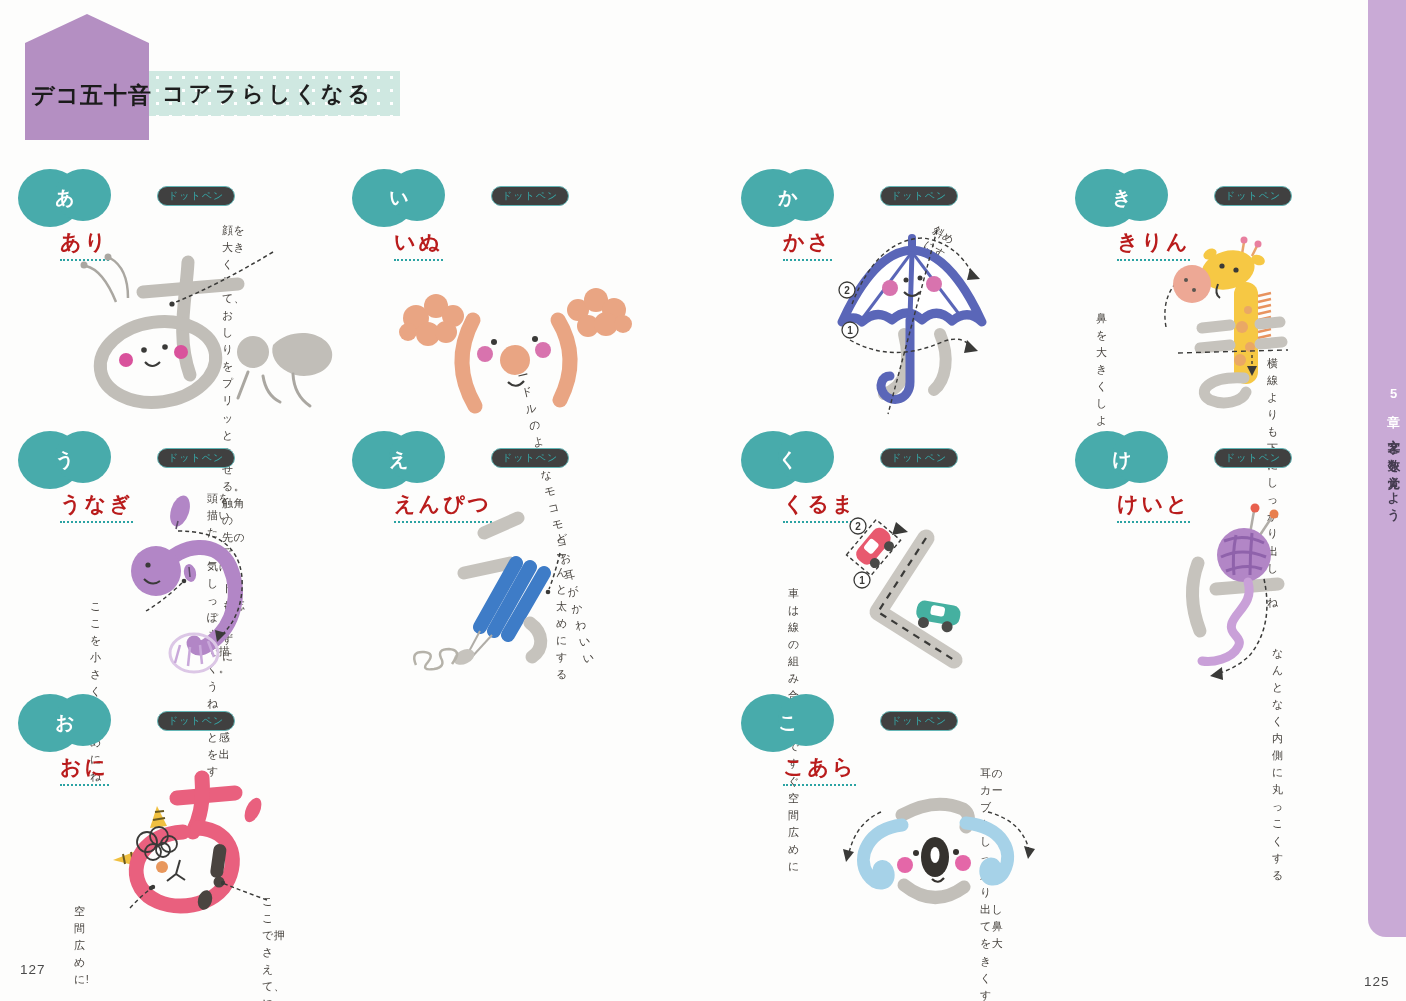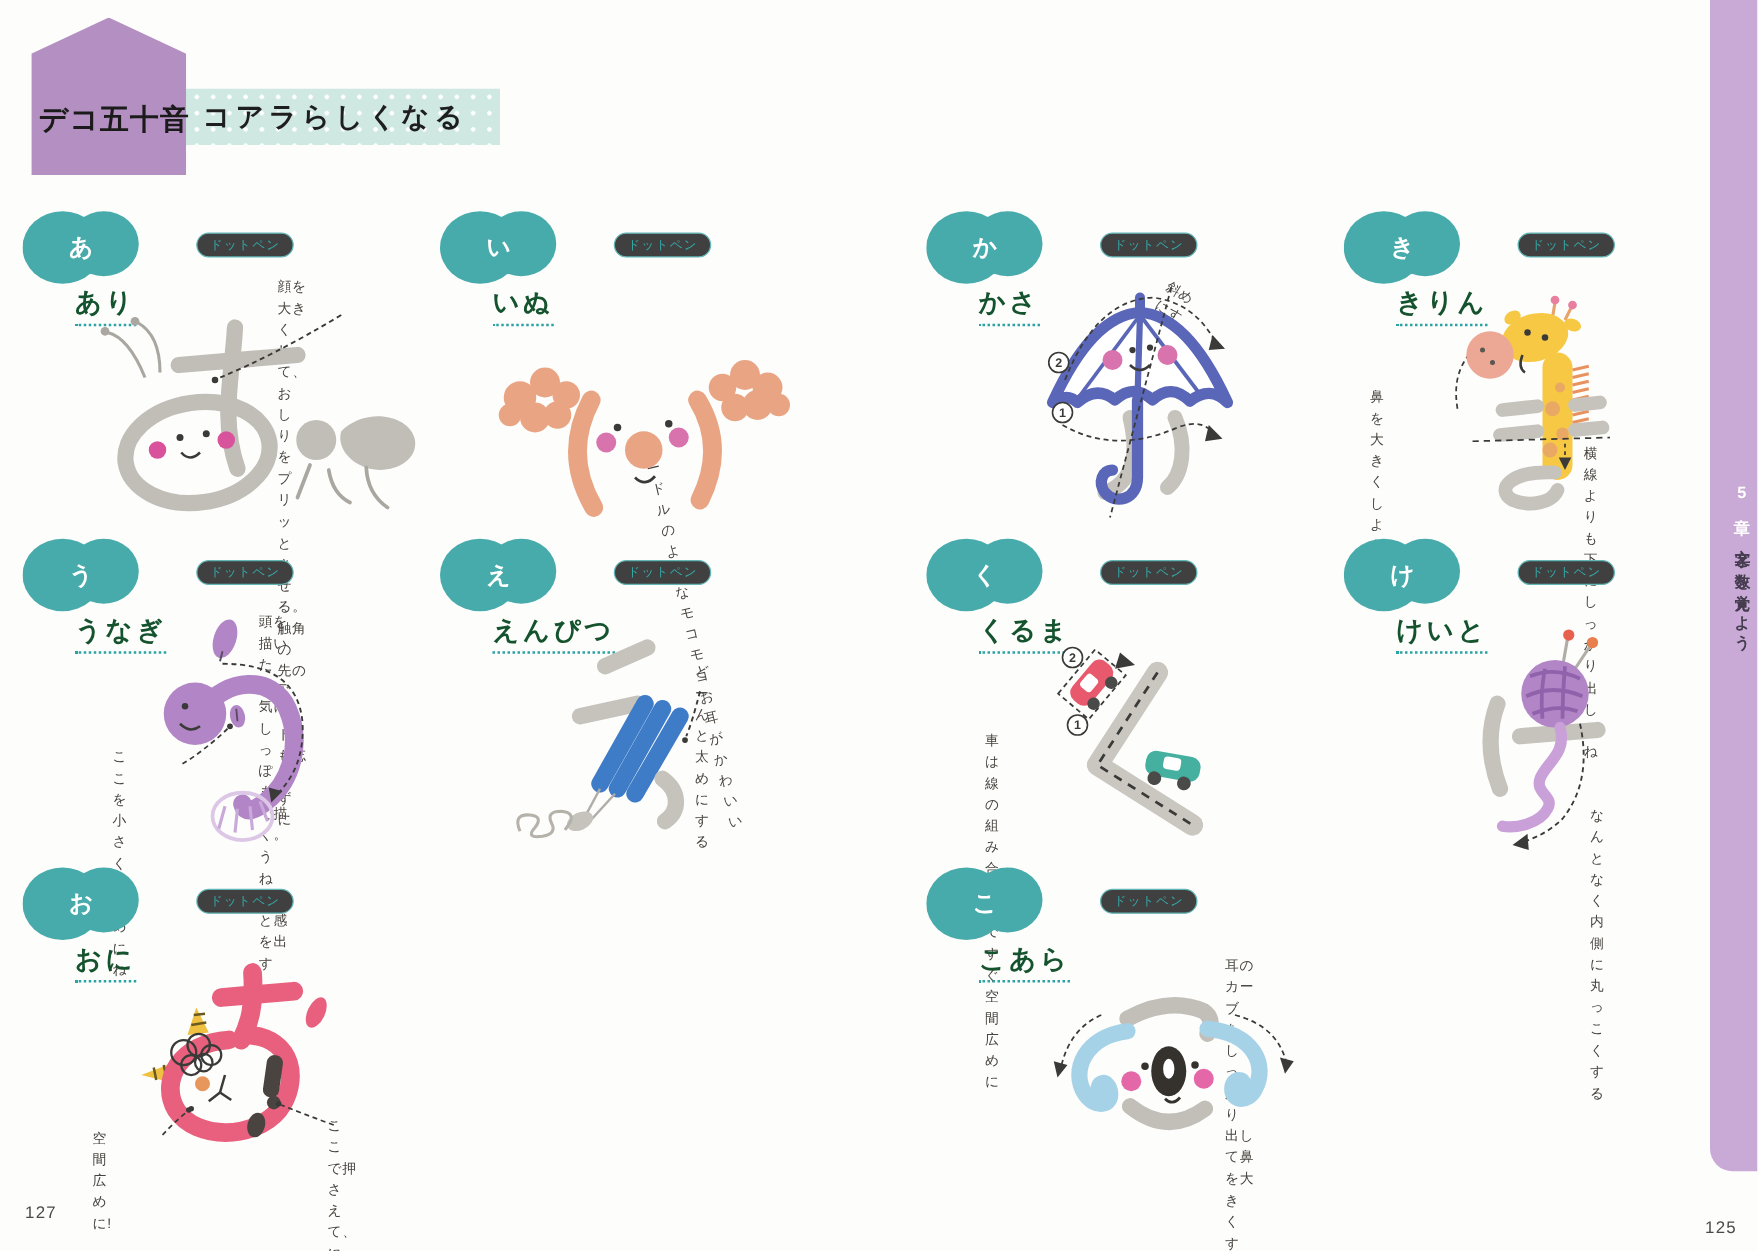--- a/index.html
+++ b/index.html
@@ -54,21 +54,21 @@
   .blob text{font-size:19px;font-weight:bold;fill:#ffffff;font-family:"Liberation Sans","DejaVu Sans",sans-serif;}
   .pill{
     position:absolute;left:105px;top:20px;
     border:1.2px solid #63b6b6;border-radius:10px;color:#36a5a5;
     font-size:10px;letter-spacing:1px;padding:2px 10px;white-space:nowrap;
     background:#404040;
     margin-left:34px;
   }
   .word{
     position:absolute;left:42px;top:62px;
-    color:#14532d;font-size:21px;font-weight:bold;letter-spacing:3px;
+    color:#b91c1c;font-size:21px;font-weight:bold;letter-spacing:3px;
     border-bottom:2px dotted #2ba3a3;padding-bottom:3px;white-space:nowrap;
   }
   .note{
     position:absolute;font-size:11px;color:#47433e;line-height:1.55;
     letter-spacing:.5px;white-space:pre-line;
   }
   .illus{position:absolute;}
   svg text.stepnum{font-size:10px;fill:#3a3a38;font-weight:bold;}
 </style>
 </head>

